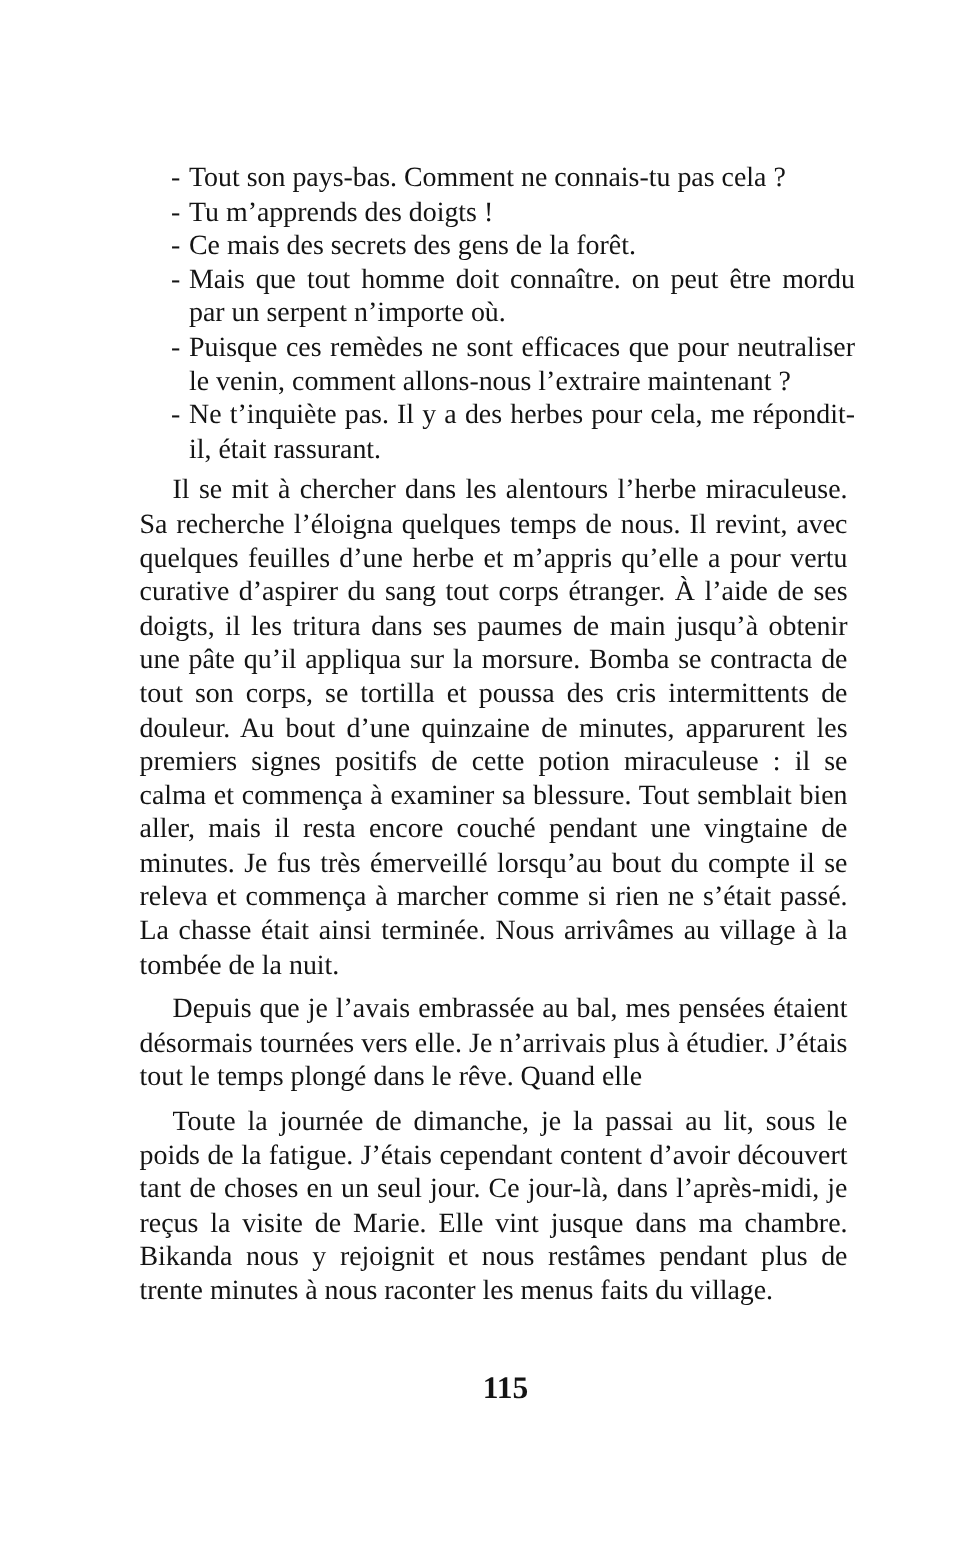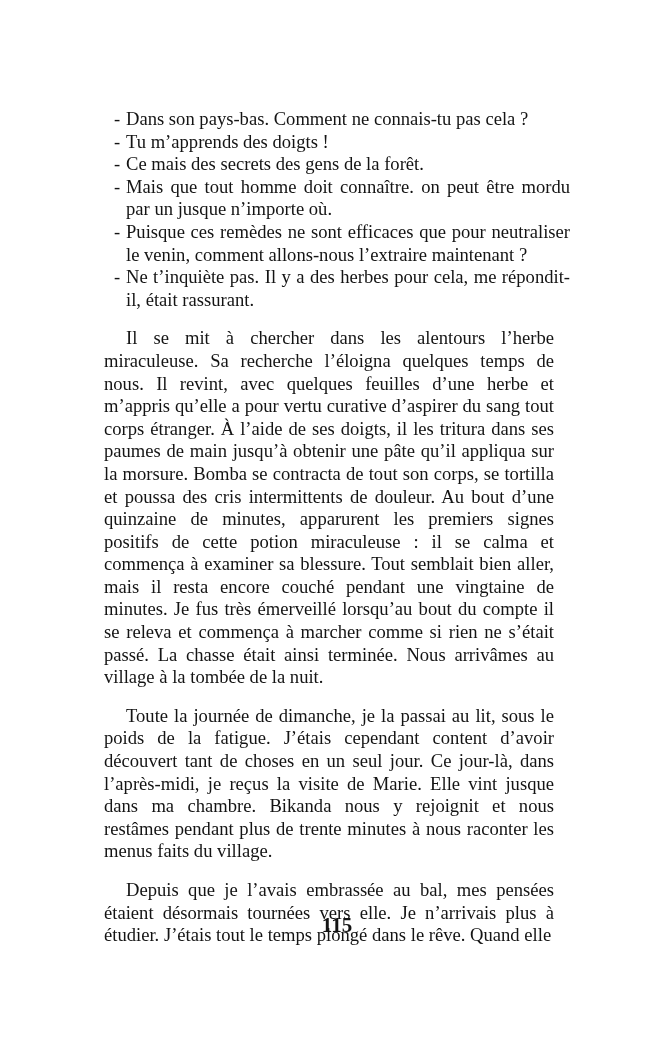--- a/index.html
+++ b/index.html
@@ -38,21 +38,21 @@
     .dlg .dash {
       position: absolute;
       left: 26px;
       top: 0;
     }
     .dlg .txt {
       display: block;
       text-indent: 0;
     }
     .para {
-      margin: 16px;
+      margin: 5px;
       text-indent: 22px;
       text-align: justify;
       text-align-last: left;
     }
     .para.gap {
       margin-top: 7px;
     }
     .page-number {
       position: absolute;
       left: 12px;
@@ -65,42 +65,42 @@
       color: #141414;
     }
   </style>
 </head>
 <body>
 
 <div class="page">
   <div class="dialogue">
     <p class="dlg">
       <span class="dash">-</span>
-      <span class="txt">Dans son pays-bas. Comment ne connais-tu pas cela ?</span>
+      <span class="txt">Tout son pays-bas. Comment ne connais-tu pas cela ?</span>
     </p>
     <p class="dlg">
       <span class="dash">-</span>
       <span class="txt">Tu m’apprends des doigts !</span>
     </p>
     <p class="dlg">
       <span class="dash">-</span>
       <span class="txt">Ce mais des secrets des gens de la forêt.</span>
     </p>
     <p class="dlg">
       <span class="dash">-</span>
-      <span class="txt">Mais que tout homme doit connaître. on peut être mordu par un jusque n’importe où.</span>
+      <span class="txt">Mais que tout homme doit connaître. on peut être mordu par un serpent n’importe où.</span>
     </p>
     <p class="dlg">
       <span class="dash">-</span>
       <span class="txt">Puisque ces remèdes ne sont efficaces que pour neutraliser le venin, comment allons-nous l’extraire maintenant ?</span>
     </p>
     <p class="dlg">
       <span class="dash">-</span>
       <span class="txt">Ne t’inquiète pas. Il y a des herbes pour cela, me répondit-il, était rassurant.</span>
     </p>
   </div>
 
   <p class="para">Il se mit à chercher dans les alentours l’herbe miraculeuse. Sa recherche l’éloigna quelques temps de nous. Il revint, avec quelques feuilles d’une herbe et m’appris qu’elle a pour vertu curative d’aspirer du sang tout corps étranger. À l’aide de ses doigts, il les tritura dans ses paumes de main jusqu’à obtenir une pâte qu’il appliqua sur la morsure. Bomba se contracta de tout son corps, se tortilla et poussa des cris intermittents de douleur. Au bout d’une quinzaine de minutes, apparurent les premiers signes positifs de cette potion miraculeuse : il se calma et commença à examiner sa blessure. Tout semblait bien aller, mais il resta encore couché pendant une vingtaine de minutes. Je fus très émerveillé lorsqu’au bout du compte il se releva et commença à marcher comme si rien ne s’était passé. La chasse était ainsi terminée. Nous arrivâmes au village à la tombée de la nuit.</p>
+  <p class="para gap">Depuis que je l’avais embrassée au bal, mes pensées étaient désormais tournées vers elle. Je n’arrivais plus à étudier. J’étais tout le temps plongé dans le rêve. Quand elle</p>
   <p class="para gap">Toute la journée de dimanche, je la passai au lit, sous le poids de la fatigue. J’étais cependant content d’avoir découvert tant de choses en un seul jour. Ce jour-là, dans l’après-midi, je reçus la visite de Marie. Elle vint jusque dans ma chambre. Bikanda nous y rejoignit et nous restâmes pendant plus de trente minutes à nous raconter les menus faits du village.</p>
-  <p class="para gap">Depuis que je l’avais embrassée au bal, mes pensées étaient désormais tournées vers elle. Je n’arrivais plus à étudier. J’étais tout le temps plongé dans le rêve. Quand elle</p>
 </div>
 
 <div class="page-number">115</div>
 
 </body></html>

